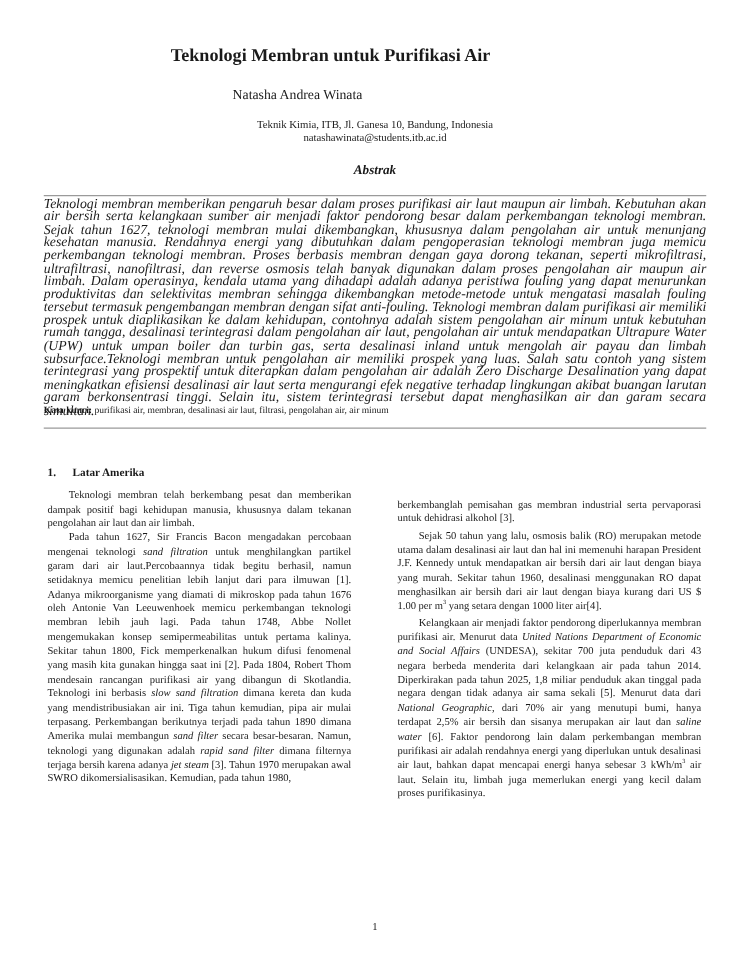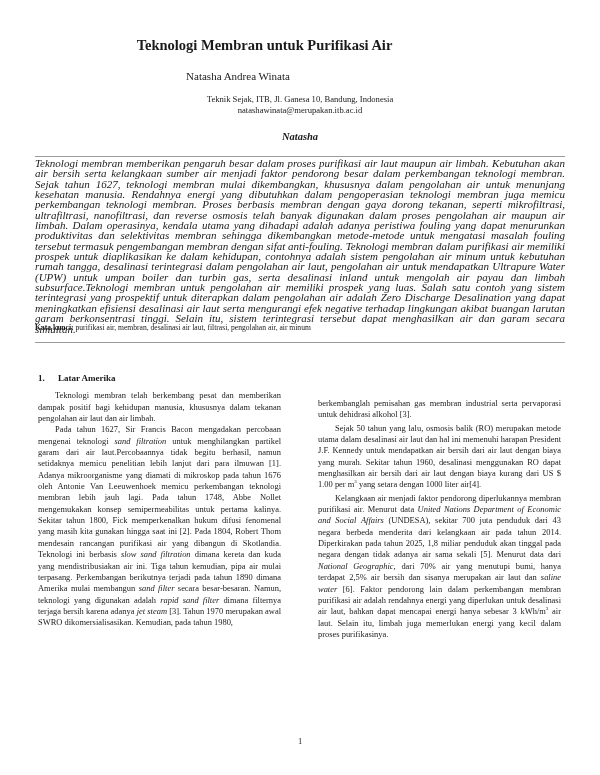--- a/index.html
+++ b/index.html
@@ -116,25 +116,25 @@
     sup { font-size: 5px; vertical-align: super; line-height: 0; }
   </style>
 </head>
 <body>
 
 <div>
 
   <div class="title">Teknologi Membran untuk Purifikasi Air</div>
   <div class="author">Natasha Andrea Winata</div>
   <div class="affil">
-    <div>Teknik Sejak, ITB, Jl. Ganesa 10, Bandung, Indonesia</div>
-    <div>natashawinata@merupakan.itb.ac.id</div>
+    <div>Teknik Kimia, ITB, Jl. Ganesa 10, Bandung, Indonesia</div>
+    <div>natashawinata@students.itb.ac.id</div>
   </div>
 
-  <div class="abstract-heading">Natasha</div>
+  <div class="abstract-heading">Abstrak</div>
 
   <div class="abstract-box">
     <p class="abstract-text">Teknologi membran memberikan pengaruh besar dalam proses purifikasi air laut maupun air limbah. Kebutuhan akan air bersih serta kelangkaan sumber air menjadi faktor pendorong besar dalam perkembangan teknologi membran. Sejak tahun 1627, teknologi membran mulai dikembangkan, khususnya dalam pengolahan air untuk menunjang kesehatan manusia. Rendahnya energi yang dibutuhkan dalam pengoperasian teknologi membran juga memicu perkembangan teknologi membran. Proses berbasis membran dengan gaya dorong tekanan, seperti mikrofiltrasi, ultrafiltrasi, nanofiltrasi, dan reverse osmosis telah banyak digunakan dalam proses pengolahan air maupun air limbah. Dalam operasinya, kendala utama yang dihadapi adalah adanya peristiwa fouling yang dapat menurunkan produktivitas dan selektivitas membran sehingga dikembangkan metode-metode untuk mengatasi masalah fouling tersebut termasuk pengembangan membran dengan sifat anti-fouling. Teknologi membran dalam purifikasi air memiliki prospek untuk diaplikasikan ke dalam kehidupan, contohnya adalah sistem pengolahan air minum untuk kebutuhan rumah tangga, desalinasi terintegrasi dalam pengolahan air laut, pengolahan air untuk mendapatkan Ultrapure Water (UPW) untuk umpan boiler dan turbin gas, serta desalinasi inland untuk mengolah air payau dan limbah subsurface.Teknologi membran untuk pengolahan air memiliki prospek yang luas. Salah satu contoh yang sistem terintegrasi yang prospektif untuk diterapkan dalam pengolahan air adalah Zero Discharge Desalination yang dapat meningkatkan efisiensi desalinasi air laut serta mengurangi efek negative terhadap lingkungan akibat buangan larutan garam berkonsentrasi tinggi. Selain itu, sistem terintegrasi tersebut dapat menghasilkan air dan garam secara simultan.</p>
   </div>
 
   <div class="keywords">
     <span class="kw-label">Kata kunci:</span><span> purifikasi air, membran, desalinasi air laut, filtrasi, pengolahan air, air minum</span>
   </div>
 
   <div class="col col-left">

